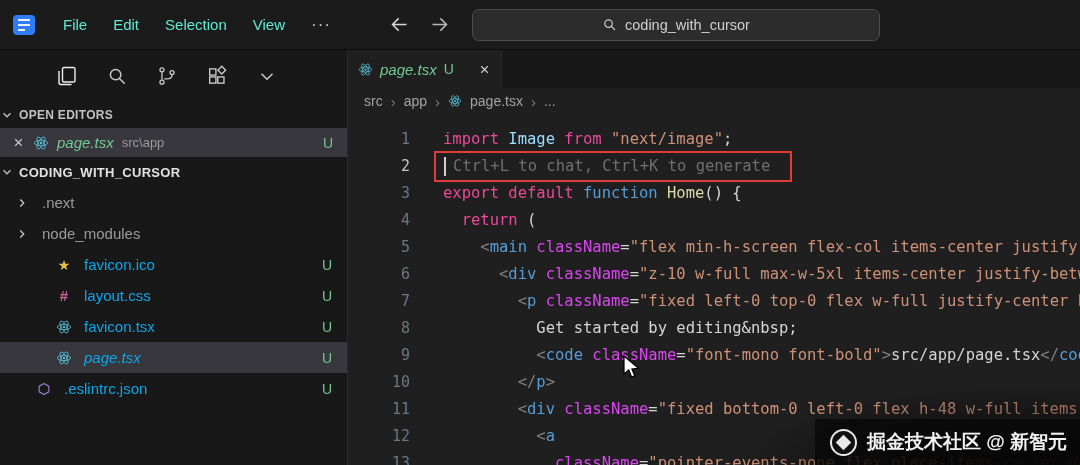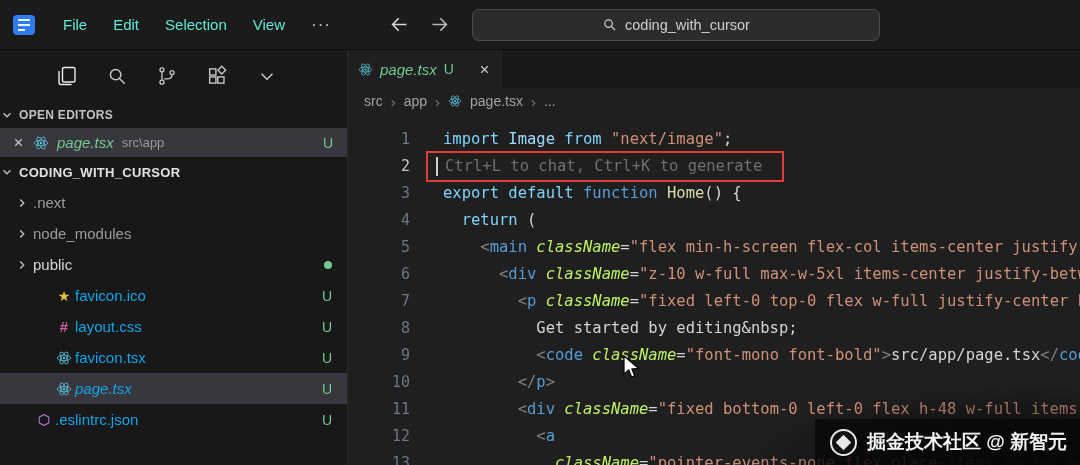--- a/index.html
+++ b/index.html
@@ -25,21 +25,21 @@
   .activity{height:52px;flex:0 0 52px;display:flex;align-items:center;gap:24px;padding-left:54px}
   .aicon{width:26px;height:26px;display:flex;align-items:center;justify-content:center}
   .sec{height:26px;flex:0 0 26px;display:flex;align-items:center;font-weight:bold;font-size:12px;letter-spacing:.3px;color:#c2c2c2;gap:5px}
   .sec.big{font-size:13px;height:30px;flex:0 0 30px;color:#e2e2e2}
   .openrow{height:29px;flex:0 0 29px;background:#37373d;display:flex;align-items:center;padding:0 14px 0 12px;gap:8px;font-size:15px}
   .openrow .fname{color:#73c991;font-style:italic}
   .openrow .fpath{color:#9a9a9a;font-size:13px}
   .ubadge{color:#73c991;font-size:14px}
   .openrow .ubadge{margin-left:auto}
   .tree{flex:1;overflow:hidden}
-  .trow{height:31px;display:flex;align-items:center;font-size:15px;padding-left:14px;gap:3px}
+  .trow{height:31px;display:flex;align-items:center;font-size:15px;padding-left:14px;gap:12px}
   .trow.child{padding-left:56px}
   .trow.rootfile{padding-left:36px}
   .trow.sel{background:#37373d}
   .trow.sel .tlabel{font-style:italic}
   .tlabel.dim{color:#9a9a9a}
   .tlabel.normal{color:#d8d8d8}
   .tlabel.untracked{color:#0ea5e9}
   .tright{margin-left:auto;display:flex;align-items:center;gap:9px;padding-right:15px}
   .gdot{width:8px;height:8px;border-radius:50%;background:#73c991}
   .twisty,.ficon{display:flex;align-items:center;justify-content:center;width:16px}
@@ -52,24 +52,24 @@
   .tab{width:154px;background:#1f1f1f;display:flex;align-items:center;gap:7px;padding:0 10px;font-size:15px;border-right:1px solid #252525}
   .tab .tname{color:#73c991;font-style:italic}
   .tab .tclose{margin-left:auto;display:flex;align-items:center}
   .breadcrumb{height:26px;flex:0 0 26px;display:flex;align-items:center;gap:8px;padding-left:16px;font-size:14px;color:#a2a2a2}
   .crumb-sep{color:#7c7c7c;font-size:15px}
   .code{flex:1;position:relative;font-family:"DejaVu Sans Mono","Liberation Mono",monospace;font-size:15.5px;padding-top:12px;overflow:hidden}
   .line{display:flex;height:27px}
   .ln{flex:0 0 62px;text-align:right;color:#6e7681;font-size:15px;line-height:27px}
   .line.active .ln{color:#c8c8c8}
   .lc{padding-left:33px;white-space:pre;line-height:27px;position:relative;flex:1;min-width:0}
-  .tk-kw{color:#7dd3fc}.tk-kb{color:#569cd6}.tk-fn{color:#dcdcaa}.tk-var{color:#9cdcfe}
-  .tk-str{color:#ce9178}.tk-tag{color:#569cd6}.tk-attr{color:#bef264;font-style:italic}
+  .tk-kw{color:#ec4899}.tk-kb{color:#569cd6}.tk-fn{color:#dcdcaa}.tk-var{color:#9cdcfe}
+  .tk-str{color:#ce9178}.tk-tag{color:#569cd6}.tk-attr{color:#d946ef;}
   .tk-br{color:#808080}.tk-pl{color:#d4d4d4}
-  .anno{position:absolute;left:16px;top:-2px;height:31px;display:flex;align-items:center;gap:7px;border:2px solid #e13c3c;padding:0 20px 0 8px}
+  .anno{position:absolute;left:24px;top:-2px;height:31px;display:flex;align-items:center;gap:7px;border:2px solid #e13c3c;padding:0 20px 0 8px}
   .caret{width:2px;height:19px;background:#cfcfcf}
   .ph{color:#6f6f6f;white-space:pre}
 
   
   .wm-shadow{position:absolute;right:0;bottom:0;width:340px;height:80px;background:radial-gradient(ellipse at 85% 100%,rgba(0,0,0,.85),rgba(0,0,0,0) 72%);pointer-events:none}
   .watermark{position:absolute;right:0;bottom:0;height:46px;display:flex;align-items:center;gap:10px;padding:0 13px 0 15px;background:rgba(8,8,8,.78);color:#f2f2f2;font-size:19px;font-weight:bold}
   .wm-logo{width:27px;height:27px;border-radius:50%;background:#111;border:2px solid #e9e9e9;display:flex;align-items:center;justify-content:center}
   .wm-logo span{width:11px;height:11px;background:#e9e9e9;transform:rotate(45deg);display:block}
   .mousecursor{position:absolute;left:622px;top:355px;z-index:50;pointer-events:none}
 </style>
@@ -205,31 +205,20 @@
           </div>
           <div class="trow">
             <span class="twisty">
               <svg width="14" height="14" viewBox="0 0 16 16" fill="none" stroke="#c6c6c6" stroke-width="1.5">
                 <path d="M6 4l4 4-4 4"></path>
               </svg>
             </span>
             <span class="tlabel dim">node_modules</span>
             <span class="tright"></span>
           </div>
-          <div class="trow">
-            <span class="twisty">
-              <svg width="14" height="14" viewBox="0 0 16 16" fill="none" stroke="#c6c6c6" stroke-width="1.5">
-                <path d="M6 4l4 4-4 4"></path>
-              </svg>
-            </span>
-            <span class="tlabel normal">public</span>
-            <span class="tright">
-              <span class="gdot"></span>
-            </span>
-          </div>
           <div class="trow child">
             <span class="ficon">
               <span class="ic-star">★</span>
             </span>
             <span class="tlabel untracked">favicon.ico</span>
             <span class="tright">
               <span class="ubadge">U</span>
             </span>
           </div>
           <div class="trow child">

